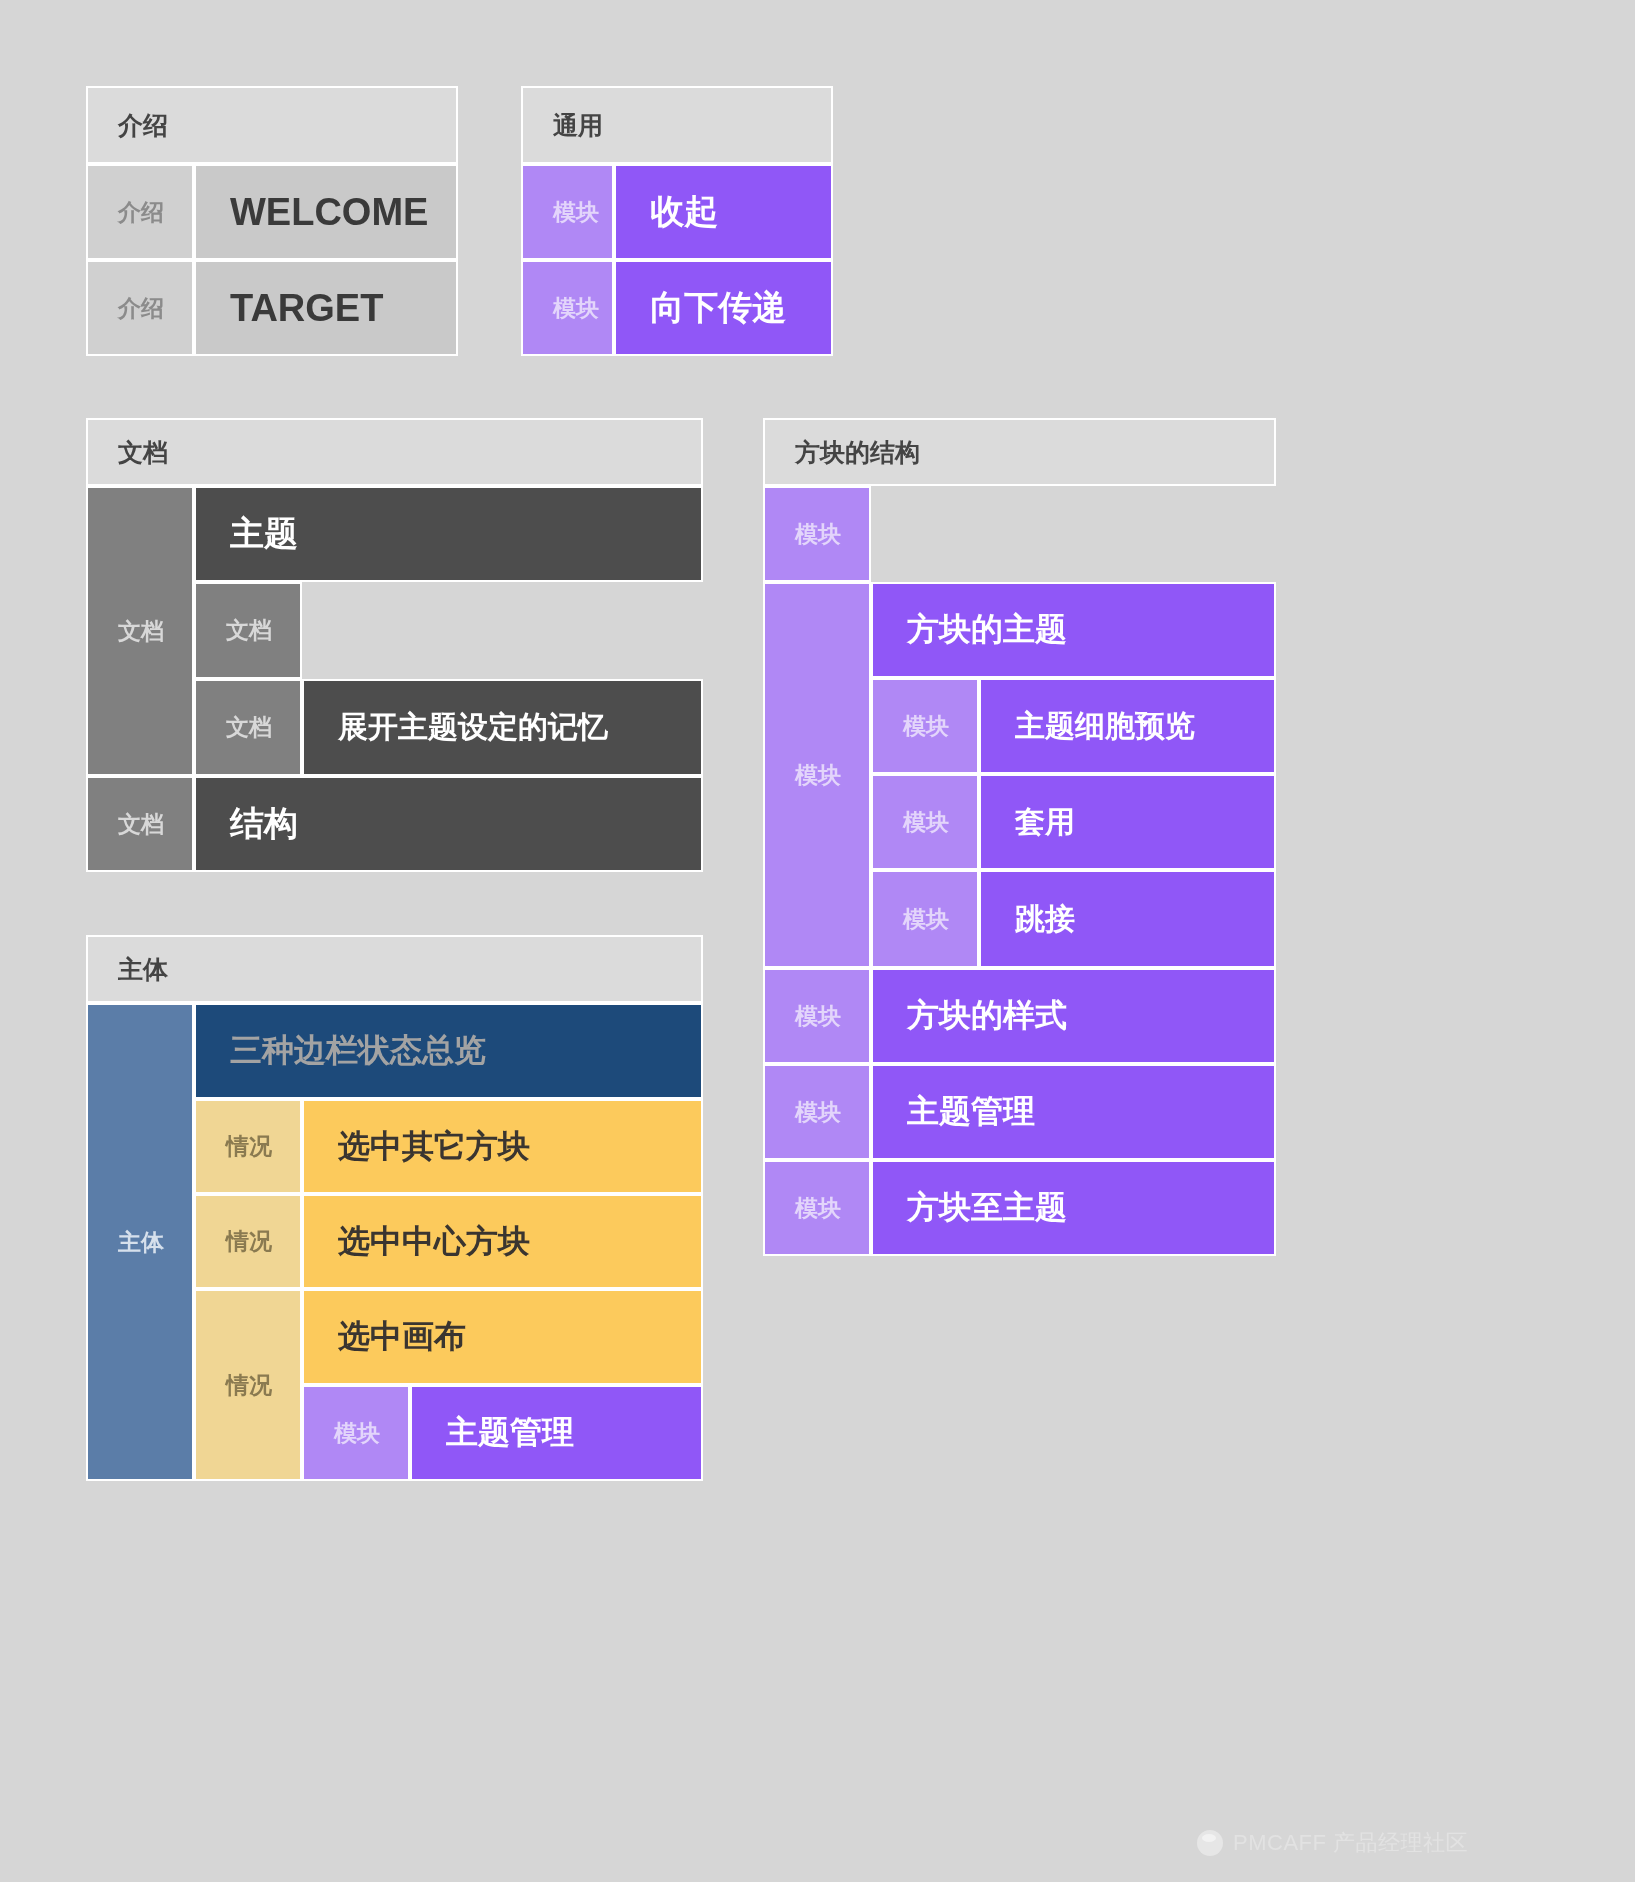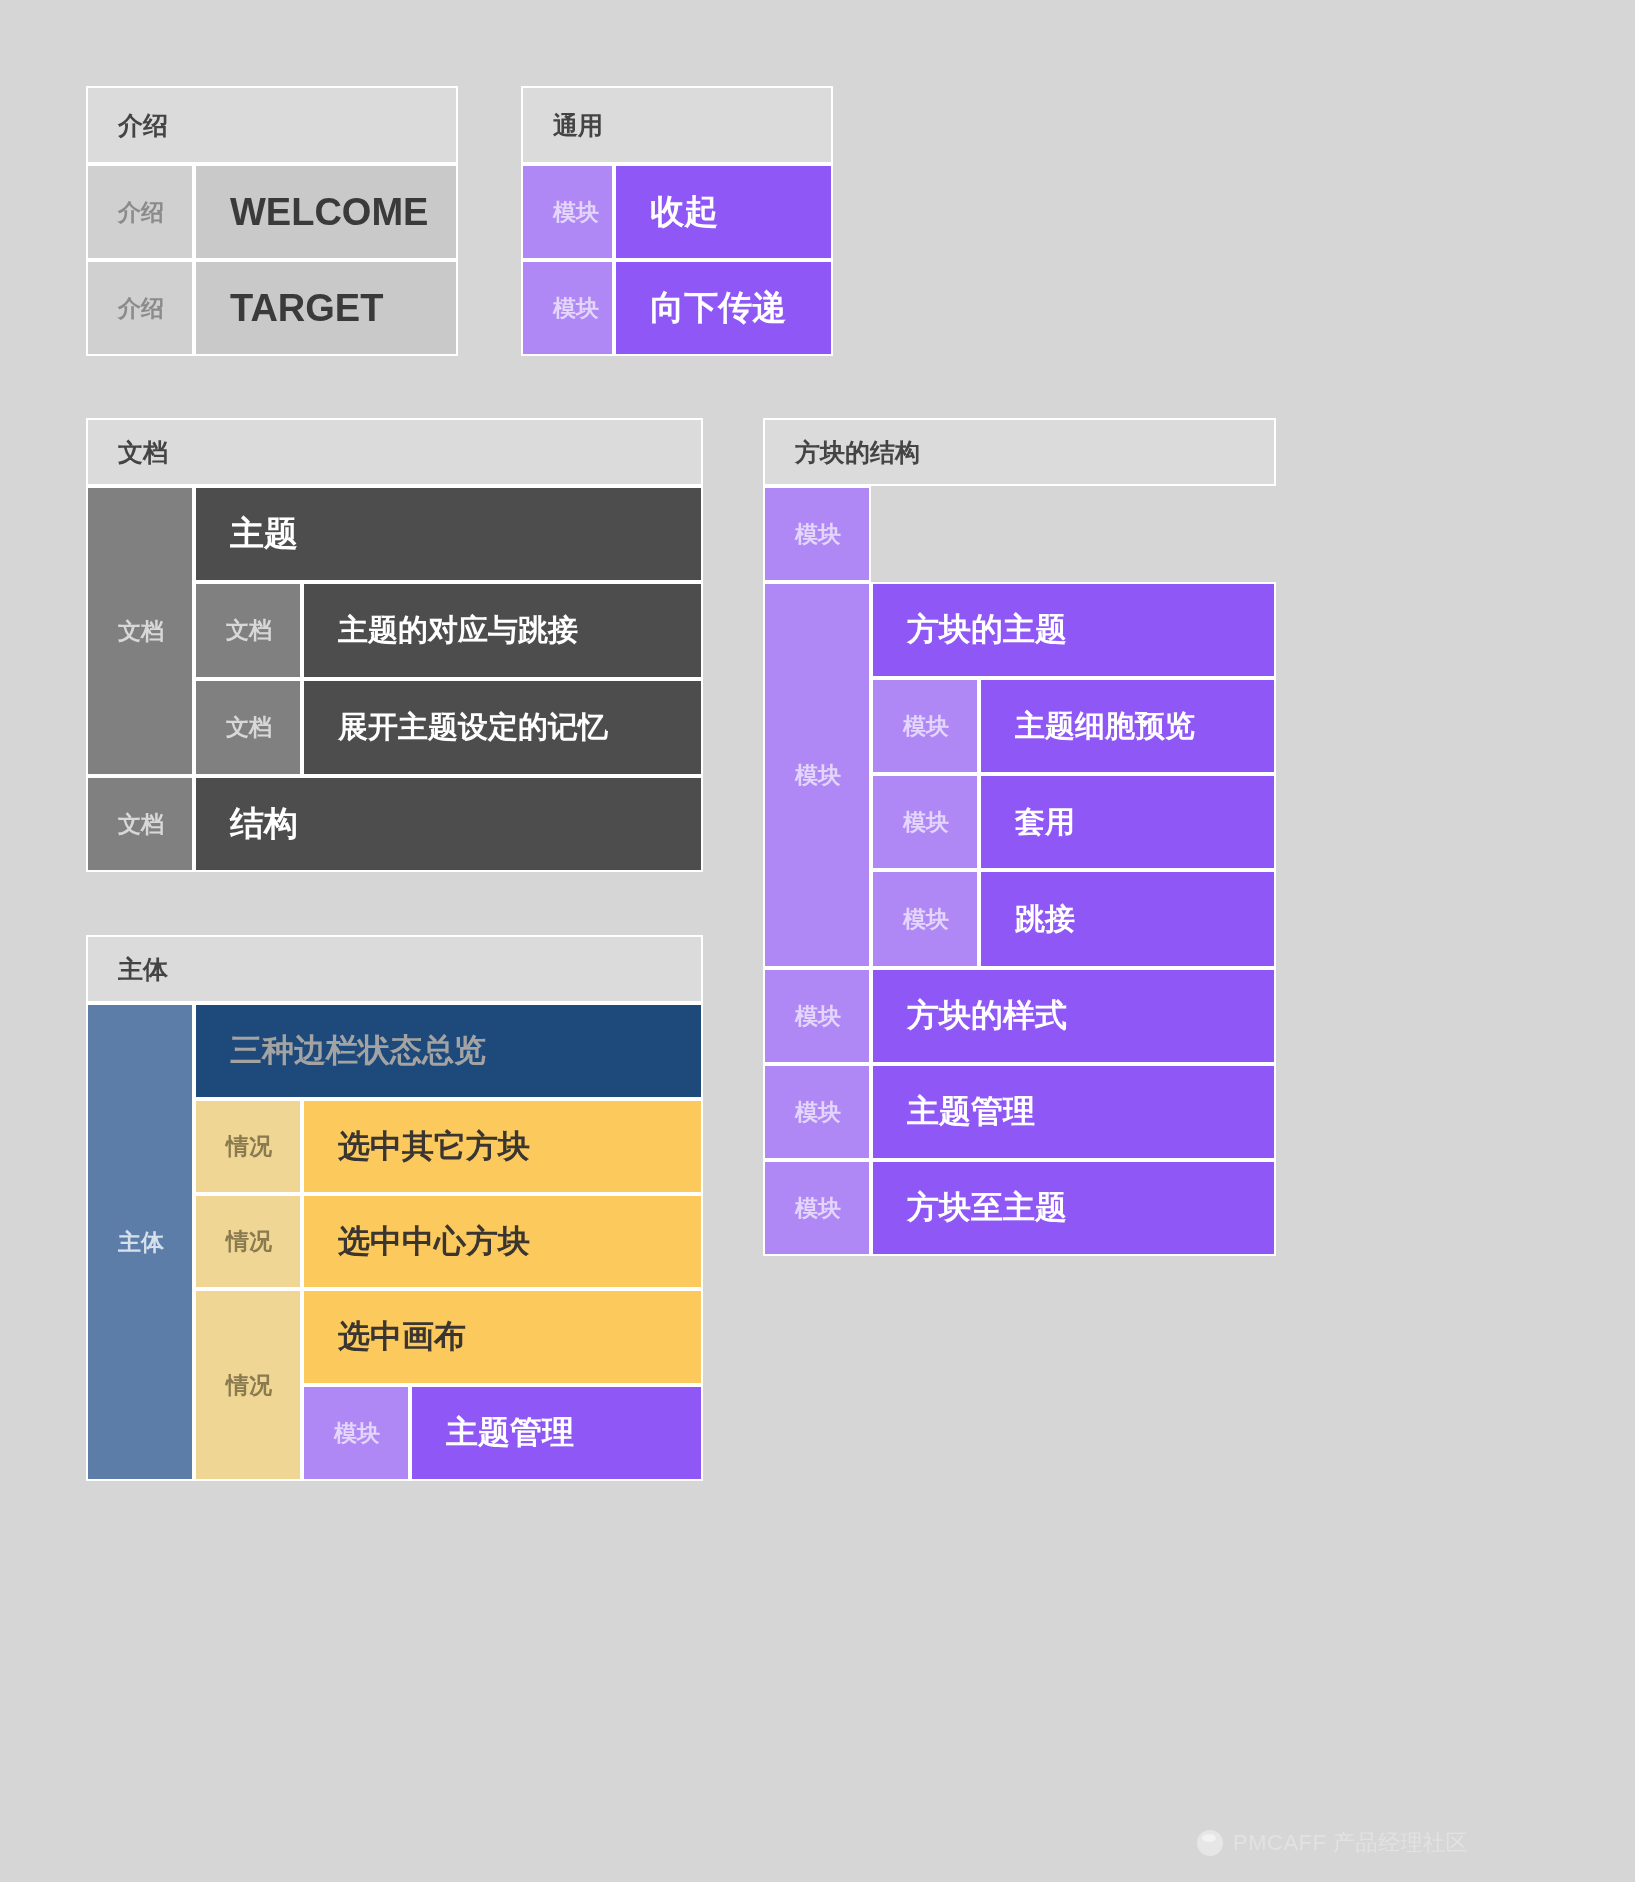--- a/index.html
+++ b/index.html
@@ -114,21 +114,20 @@
 
   <div class="panel" style="left:86px; top:418px; width:617px;">
     <div class="panel-header" style="height:68px; font-size:25px;">文档</div>
 
     <div class="row">
       <div class="cell tag d-tag" style="width:108px; height:290px; justify-content:flex-start;">文档</div>
       <div style="width:509px;">
         <div class="cell title d-title" style="width:509px; height:96px; font-size:34px;">主题</div>
         <div class="row">
           <div class="cell tag d-tag" style="width:108px; height:97px;">文档</div>
-          <div class="cell title d-title" style="width:401px; height:97px; font-size:30px;">主题的对应与跳接</div>
         </div>
         <div class="row">
           <div class="cell tag d-tag" style="width:108px; height:97px;">文档</div>
           <div class="cell title d-title" style="width:401px; height:97px; font-size:30px;">展开主题设定的记忆</div>
         </div>
       </div>
     </div>
 
     <div class="row">
       <div class="cell tag d-tag" style="width:108px; height:96px;">文档</div>

